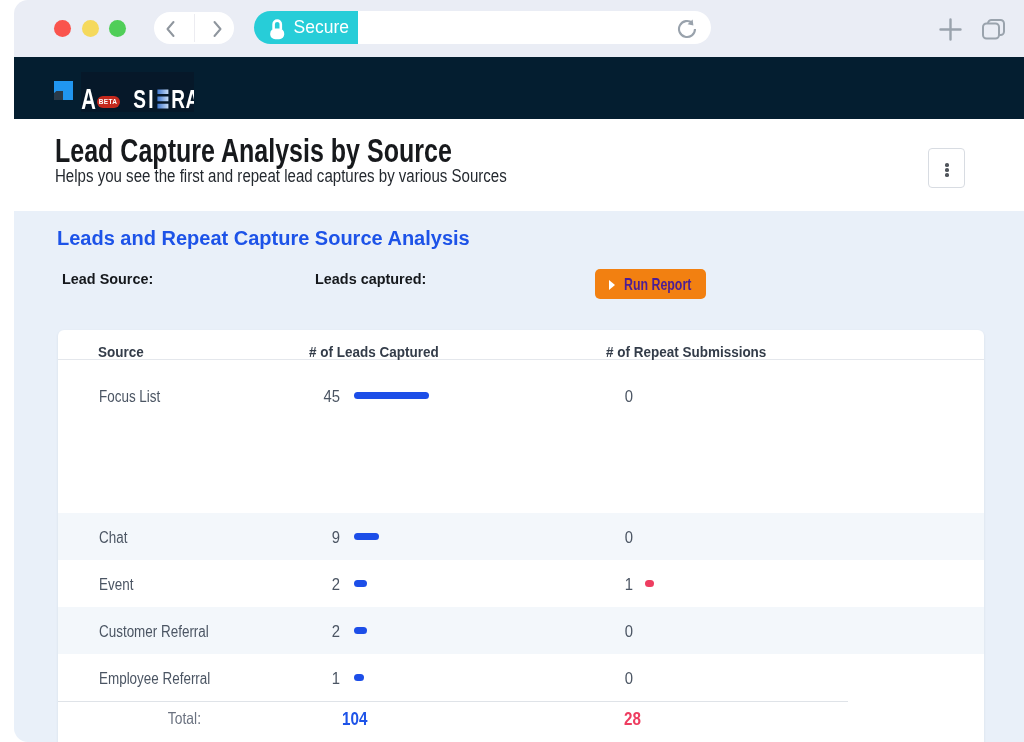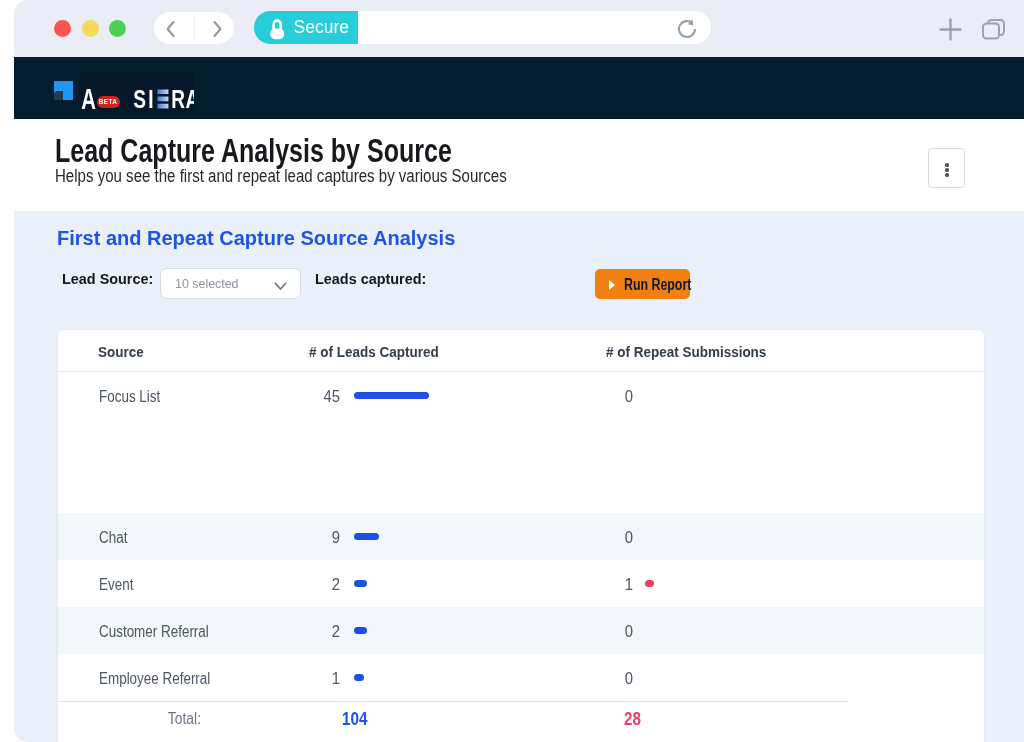--- a/index.html
+++ b/index.html
@@ -31,26 +31,26 @@
   .kebab i{position:absolute;left:16.3px;width:3.7px;height:3.7px;border-radius:50%;background:#51565c;}
   .kebab i:nth-child(1){top:14.2px;}
   .kebab i:nth-child(2){top:19.1px;}
   .kebab i:nth-child(3){top:24px;}
   
   .content{position:absolute;left:0;top:211px;width:1024px;height:531px;background:#e9f0f9;}
   .content h2{position:absolute;left:43px;top:16px;margin:0;font-size:20px;font-weight:700;color:#1d53e8;white-space:nowrap;}
   .flabel{position:absolute;top:58.8px;font-size:15.5px;font-weight:700;color:#15181c;transform:scaleX(0.93);transform-origin:0 0;white-space:nowrap;}
   .dd{position:absolute;top:57px;height:31px;background:#fff;border:1px solid #d6dae1;border-radius:7px;box-sizing:border-box;}
   .dd span{position:absolute;top:7px;font-size:13.5px;color:#8b939c;transform:scaleX(0.92);transform-origin:0 0;white-space:nowrap;}
-  .runbtn{position:absolute;left:581px;top:57.5px;width:95px;height:30px;background:#f28011;border-radius:5px;color:#0f172a;}
+  .runbtn{position:absolute;left:581px;top:57.5px;width:111px;height:30px;background:#f28011;border-radius:5px;color:#4c1d95;}
   .runbtn b{position:absolute;left:29px;top:6.3px;font-size:16.5px;font-weight:700;transform:scaleX(0.75);transform-origin:0 0;white-space:nowrap;}
   .runbtn .tri{position:absolute;left:14px;top:11px;width:0;height:0;border-left:6.5px solid #fff;border-top:5px solid transparent;border-bottom:5px solid transparent;}
   
   .card{position:absolute;left:44px;top:119px;width:926px;height:412px;background:#fff;border-radius:6px 6px 0 0;box-shadow:0 1px 3px rgba(30,40,70,0.08);}
-  .thead{position:absolute;left:0;top:0;width:926px;height:42px;border-bottom:1px solid #e4e7ec;box-sizing:border-box;}
+  .thead{position:absolute;left:0;top:0;width:926px;height:30px;border-bottom:1px solid #e4e7ec;box-sizing:border-box;}
   .thead span{position:absolute;top:13.5px;font-size:14.5px;font-weight:700;color:#333c49;transform:scaleX(0.93);transform-origin:0 0;white-space:nowrap;}
   .row{position:absolute;left:0;width:926px;height:47px;}
   .row.alt{background:#f3f7fb;}
   .rlabel{position:absolute;left:41px;top:15.5px;font-size:16px;color:#4b5563;transform:scaleX(0.84);transform-origin:0 0;white-space:nowrap;}
   .v1{position:absolute;left:222px;top:15px;width:60px;text-align:right;font-size:16.5px;color:#4b5563;transform:scaleX(0.9);transform-origin:100% 0;}
   .v2{position:absolute;left:515px;top:15px;width:60px;text-align:right;font-size:16.5px;color:#4b5563;transform:scaleX(0.9);transform-origin:100% 0;}
   .bar{position:absolute;top:19.5px;height:7.5px;border-radius:3.75px;}
   .bar.b{left:296px;background:#1c4ee8;}
   .bar.p{left:587px;background:#ee3d60;}
   .trow{position:absolute;left:0;top:371px;width:790px;height:41px;border-top:1px solid #dfe3e8;box-sizing:border-box;}
@@ -130,28 +130,22 @@
     <h1>Lead Capture Analysis by Source</h1>
     <p>Helps you see the first and repeat lead captures by various Sources</p>
     <div class="kebab">
         <i></i>
         <i></i>
         <i></i>
       </div>
   </div>
 
   <div class="content">
-    <h2>First and Repeat Capture Source Analysis</h2>
+    <h2>Leads and Repeat Capture Source Analysis</h2>
     <span class="flabel" style="left:48px">Lead Source:</span>
-    <div class="dd" style="left:146px;width:141px">
-      <span style="left:14px">10 selected</span>
-      <svg style="position:absolute;right:13px;top:12.5px" width="13" height="9" viewBox="0 0 13 9">
-          <path d="M1.5 1.5 L6.5 7 L11.5 1.5" fill="none" stroke="#6a737d" stroke-width="1.7" stroke-linecap="round" stroke-linejoin="round"></path>
-        </svg>
-    </div>
     <span class="flabel" style="left:301px">Leads captured:</span>
     <div class="runbtn">
         <span class="tri"></span>
         <b>Run Report</b>
       </div>
 
     <div class="card">
       <div class="thead">
         <span style="left:40px">Source</span>
         <span style="left:251px"># of Leads Captured</span>

